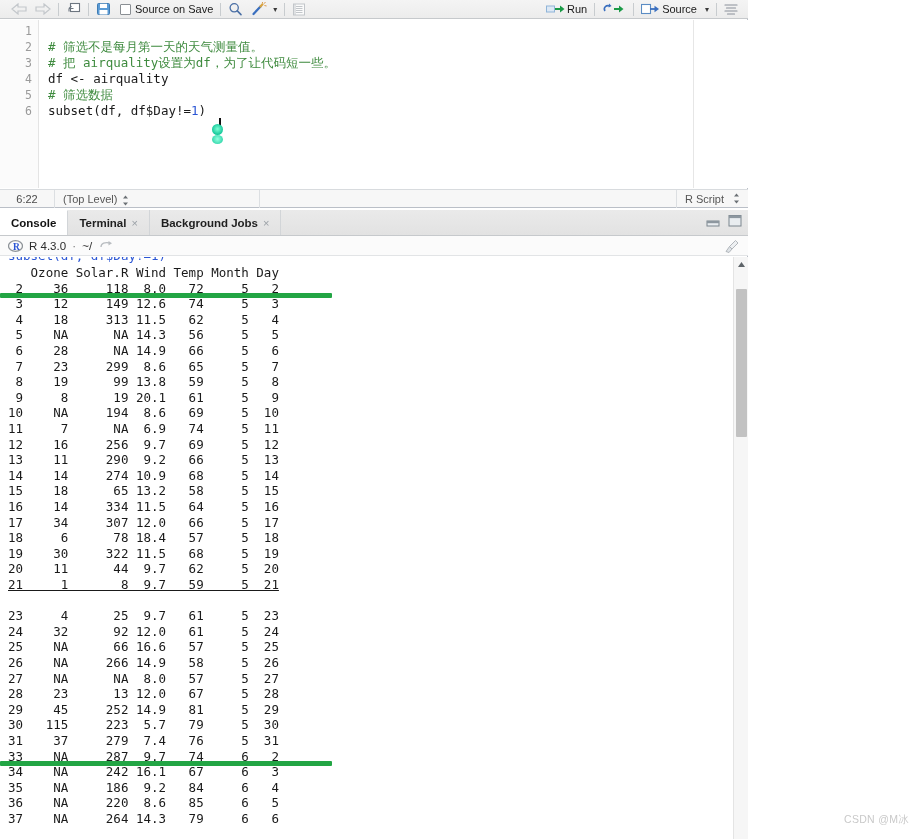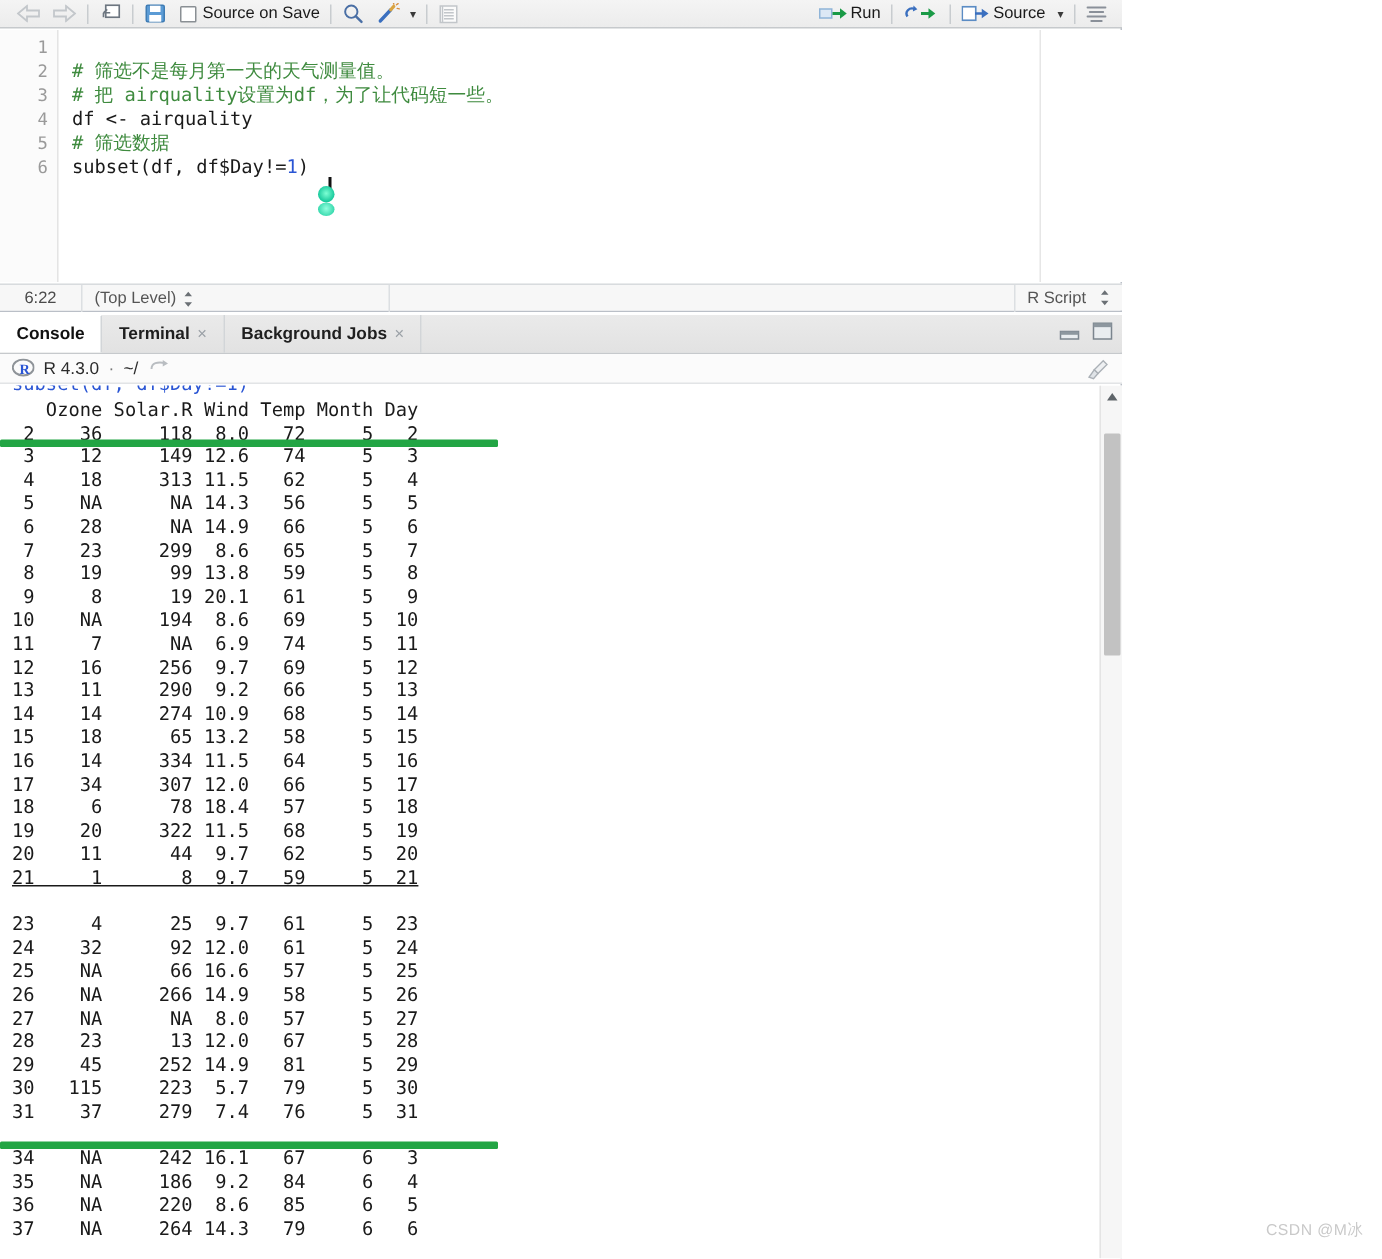--- a/index.html
+++ b/index.html
@@ -420,32 +420,33 @@
           <div class="con-line" style="top: 132.8px; left: 8px;"> 9     8      19 20.1   61     5   9</div>
           <div class="con-line" style="top: 148.4px; left: 8px;">10    NA     194  8.6   69     5  10</div>
           <div class="con-line" style="top: 164px; left: 8px;">11     7      NA  6.9   74     5  11</div>
           <div class="con-line" style="top: 179.6px; left: 8px;">12    16     256  9.7   69     5  12</div>
           <div class="con-line" style="top: 195.2px; left: 8px;">13    11     290  9.2   66     5  13</div>
           <div class="con-line" style="top: 210.8px; left: 8px;">14    14     274 10.9   68     5  14</div>
           <div class="con-line" style="top: 226.4px; left: 8px;">15    18      65 13.2   58     5  15</div>
           <div class="con-line" style="top: 242px; left: 8px;">16    14     334 11.5   64     5  16</div>
           <div class="con-line" style="top: 257.6px; left: 8px;">17    34     307 12.0   66     5  17</div>
           <div class="con-line" style="top: 273.2px; left: 8px;">18     6      78 18.4   57     5  18</div>
-          <div class="con-line" style="top: 288.8px; left: 8px;">19    20     322 11.5   68     5  19</div>
+          <div class="con-line" style="top: 288.8px; left: 8px;">19    30     322 11.5   68     5  19</div>
           <div class="con-line" style="top: 304.4px; left: 8px;">20    11      44  9.7   62     5  20</div>
           <div class="con-line" style="top: 320px; left: 8px; text-decoration: underline;">21     1       8  9.7   59     5  21</div>
           <div class="con-line" style="top: 351.2px; left: 8px;">23     4      25  9.7   61     5  23</div>
           <div class="con-line" style="top: 366.8px; left: 8px;">24    32      92 12.0   61     5  24</div>
           <div class="con-line" style="top: 382.4px; left: 8px;">25    NA      66 16.6   57     5  25</div>
           <div class="con-line" style="top: 398px; left: 8px;">26    NA     266 14.9   58     5  26</div>
           <div class="con-line" style="top: 413.6px; left: 8px;">27    NA      NA  8.0   57     5  27</div>
           <div class="con-line" style="top: 429.2px; left: 8px;">28    23      13 12.0   67     5  28</div>
           <div class="con-line" style="top: 444.8px; left: 8px;">29    45     252 14.9   81     5  29</div>
           <div class="con-line" style="top: 460.4px; left: 8px;">30   115     223  5.7   79     5  30</div>
           <div class="con-line" style="top: 476px; left: 8px; text-align: center;">31    37     279  7.4   76     5  31</div>
+          <div class="con-line" style="top: 491.6px; left: 8px;">33    NA     287  9.7   74     6   2</div>
           <div class="con-line" style="top: 507.2px; left: 8px;">34    NA     242 16.1   67     6   3</div>
           <div class="con-line" style="top: 522.8px; left: 8px;">35    NA     186  9.2   84     6   4</div>
           <div class="con-line" style="top: 538.4px; left: 8px;">36    NA     220  8.6   85     6   5</div>
           <div class="con-line" style="top: 554px; left: 8px;">37    NA     264 14.3   79     6   6</div>
           <div class="hl-line" style="top: 35.6px; left: 0px; width: 332px; background: rgb(34, 165, 68);"></div>
           <div class="hl-line" style="top: 503.6px; left: 0px; width: 332px; background: rgb(34, 165, 68);"></div>
         </div>
       <div id="con-sb">
         <div id="con-sb-up">
           <svg width="9" height="7" viewBox="0 0 9 7">

